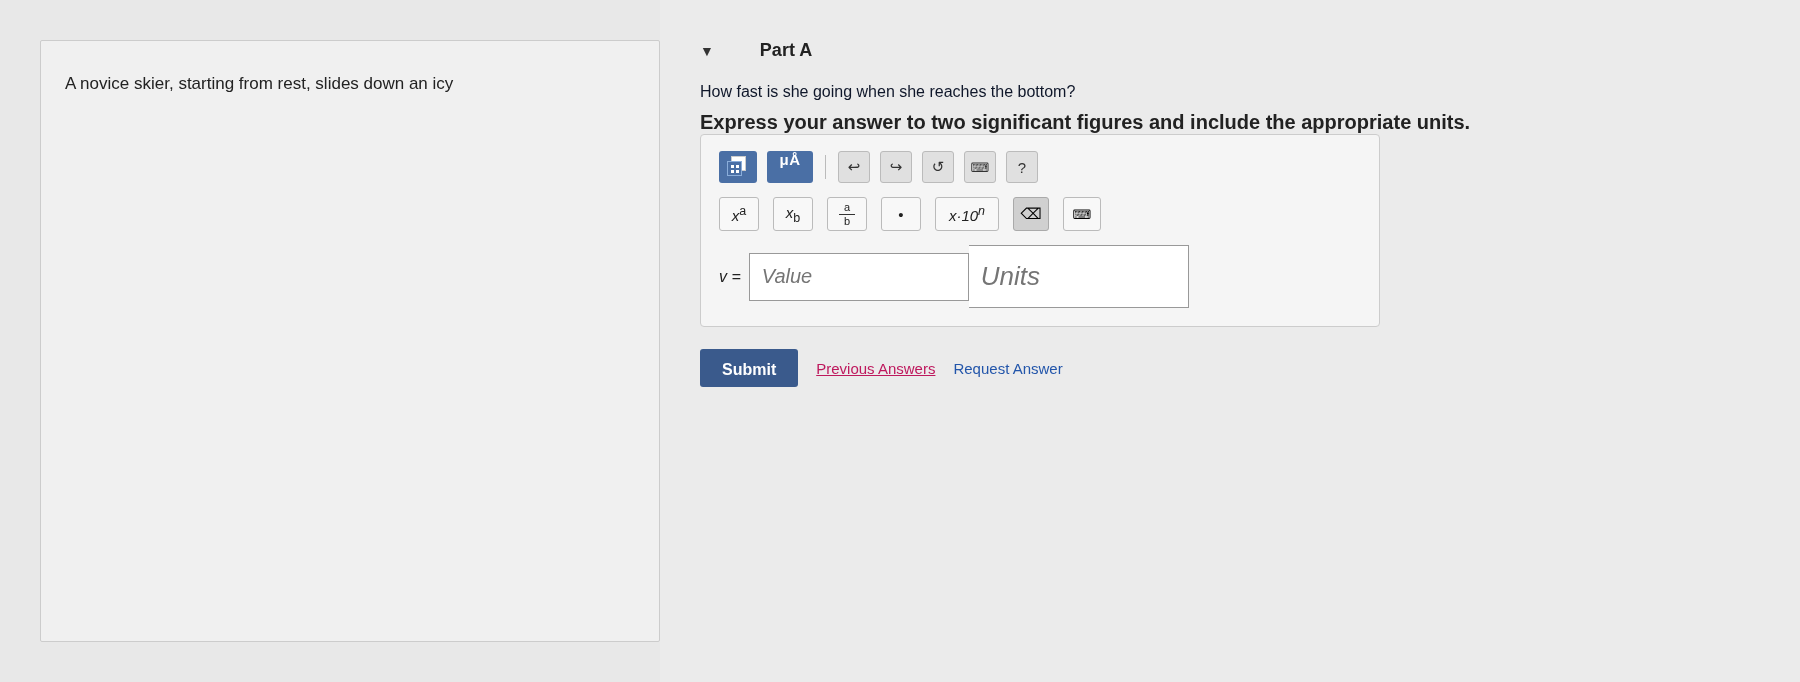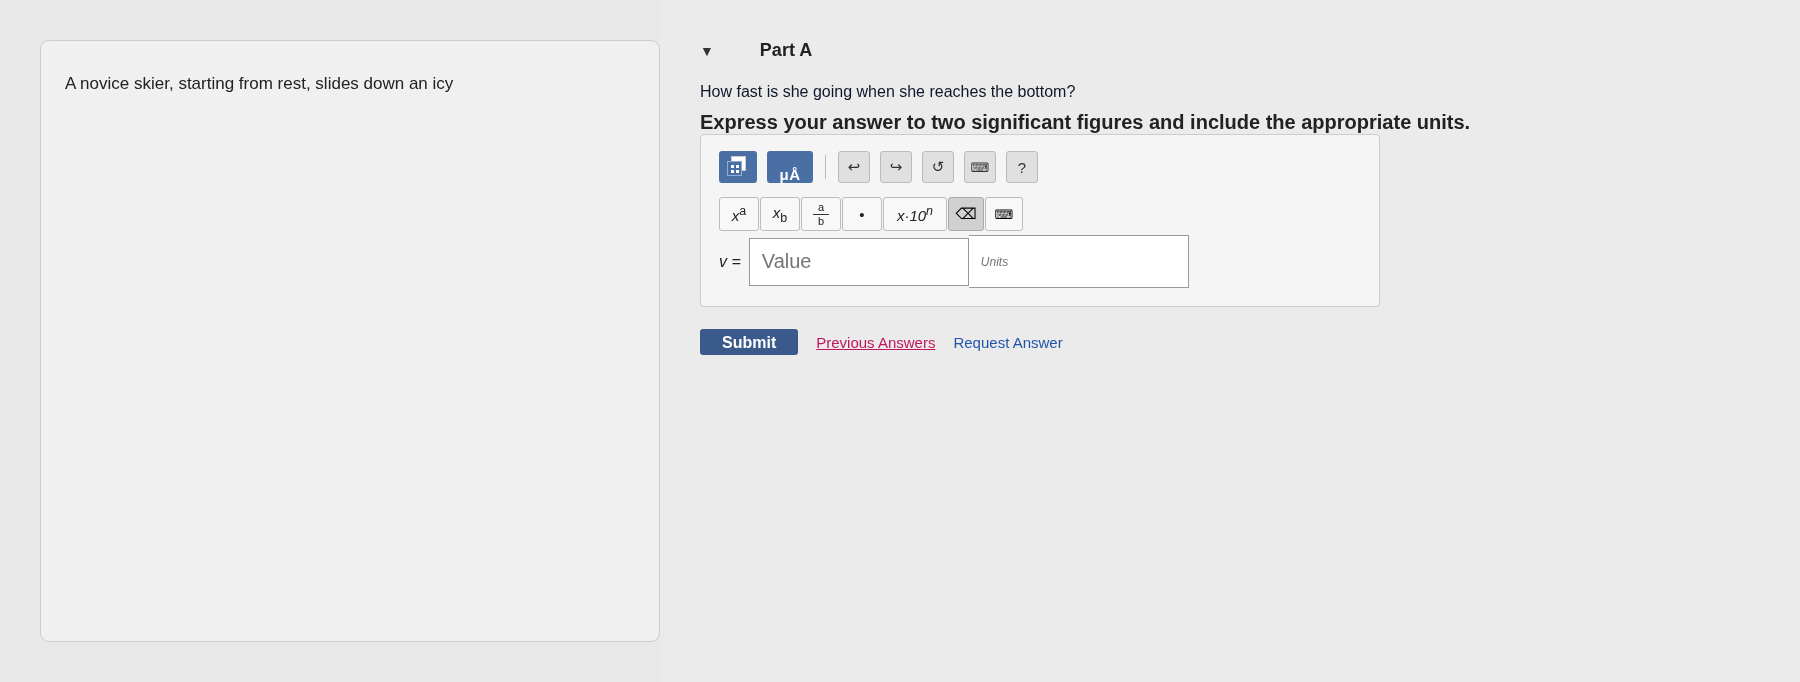--- a/index.html
+++ b/index.html
@@ -12,21 +12,21 @@
       overflow: hidden;
     }
 
     .left-panel {
       width: 620px;
       min-width: 620px;
       background: #f0f0f0;
       border: 1px solid #ccc;
       padding: 30px 24px;
       margin: 40px 0 40px 40px;
-      border-radius: 9px;
+      border-radius: 2px;
     }
 
     .left-panel-text {
       font-size: 17px;
       color: #222;
       line-height: 1.5;
     }
 
     .right-panel {
       flex: 1;
@@ -143,21 +143,21 @@
     .btn-mu-a {
       background: #4a6fa5;
       border: none;
       border-radius: 3px;
       color: white;
       font-size: 15px;
       font-weight: bold;
       width: 46px;
       height: 32px;
       display: inline-flex;
-      align-items: flex-end;
+      align-items: flex-start;
       justify-content: center;
       cursor: pointer;
       letter-spacing: 0.5px;
     }
 
     .btn-toolbar {
       background: #e0e0e0;
       border: 1px solid #bbb;
       border-radius: 3px;
       min-width: 32px;
@@ -173,22 +173,22 @@
     .toolbar-separator {
       width: 1px;
       height: 24px;
       background: #bbb;
       margin: 0 2px;
     }
 
     .math-row {
       display: flex;
       align-items: flex-end;
-      gap: 1px;
-      margin-bottom: 4px;
+      gap: 14px;
+      margin-bottom: 14px;
     }
 
     .btn-math {
       background: #f8f8f8;
       border: 1px solid #bbb;
       border-radius: 3px;
       min-width: 40px;
       height: 34px;
       display: inline-flex;
       align-items: center;
@@ -241,55 +241,56 @@
       margin-right: 8px;
       white-space: nowrap;
     }
 
     .value-input {
       width: 220px;
       height: 48px;
       background: white;
       border: 1px solid #999;
       font-size: 20px;
-      color: #bbb;
-      padding: 0 12px;
-      outline: none;
-    }
-
-    .units-input {
-      width: 220px;
-      height: 53px;
-      background: white;
-      border: 1px solid #999;
-      border-left: none;
-      font-size: 12px;
       font-style: italic;
       color: #bbb;
       padding: 0 12px;
       outline: none;
     }
 
+    .units-input {
+      width: 220px;
+      height: 63px;
+      background: white;
+      border: 1px solid #999;
+      border-left: none;
+      font-size: 26px;
+      font-style: italic;
+      color: #bbb;
+      padding: 0 12px;
+      outline: none;
+    }
+
     .bottom-row {
       display: flex;
       align-items: center;
       gap: 18px;
       margin-top: 4px;
     }
 
     .btn-submit {
       background: #3a5a8c;
       color: white;
       border: none;
       border-radius: 3px;
       font-size: 16px;
       font-weight: bold;
-      padding: 5px 22px;
-      cursor: pointer;
-      height: 26px;
+      padding: 12px 22px;
+      cursor: pointer;
+      height: 38px;
     }
 
     .link-previous {
       font-size: 15px;
       color: #be185d;
       text-decoration: underline;
       cursor: pointer;
     }
 
     .link-request {

